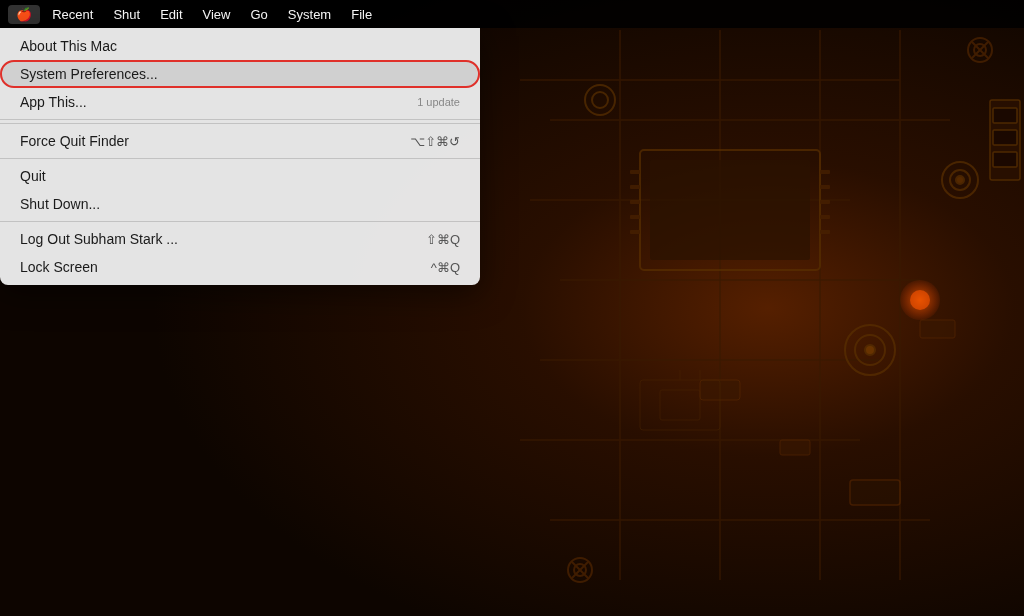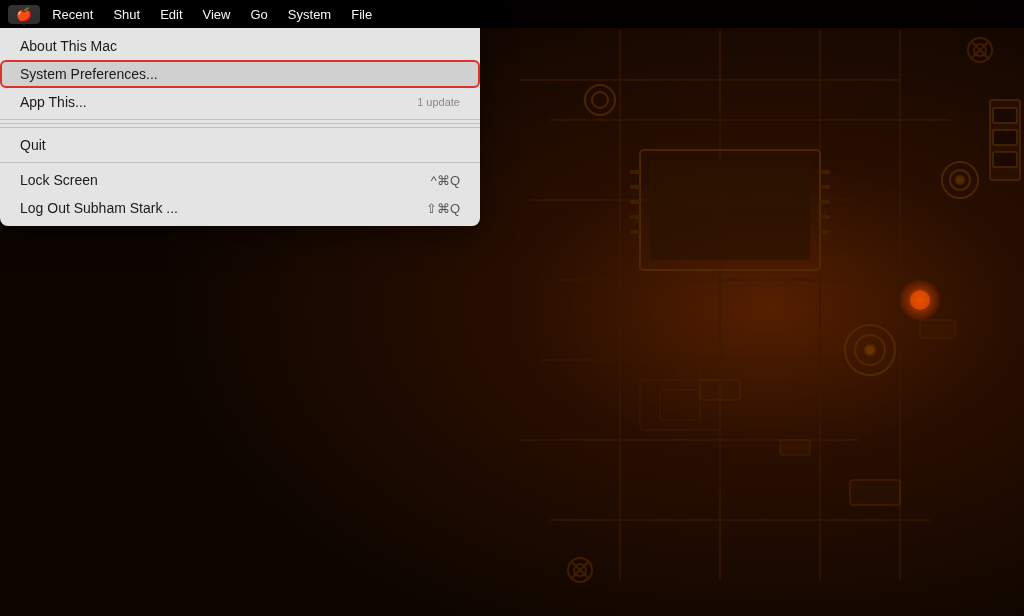--- a/index.html
+++ b/index.html
@@ -71,21 +71,21 @@
       color: #1a1a1a;
       cursor: pointer;
       min-height: 28px;
       position: relative;
     }
 
     .menu-item.highlighted {
       background: #d0d0d0;
       outline: 2.5px solid #e0302a;
       outline-offset: -2px;
-      border-radius: 6px;
+      border-radius: 14px;
       color: #1a1a1a;
     }
 
     .menu-item-label {
       font-size: 14px;
     }
 
     .menu-item-shortcut {
       font-size: 13px;
       color: #555;
@@ -242,34 +242,41 @@
   <div class="menu-item">
     <span class="menu-item-label">App This...</span>
     <span class="menu-item-badge">1 update</span>
   </div>
 
   <div class="menu-separator"></div>
 
 
   <div class="menu-separator"></div>
 
+  <div class="menu-item">
+    <span class="menu-item-label">Force Quit Finder</span>
+    <span class="menu-item-shortcut">⌥⇧⌘↺</span>
+  </div>
 
   <div class="menu-separator"></div>
 
   <div class="menu-item">
     <span class="menu-item-label">Quit</span>
   </div>
 
 
-
-  <div class="menu-separator"></div>
+  <div class="menu-item">
+    <span class="menu-item-label">Shut Down...</span>
+  </div>
+
+  <div class="menu-separator"></div>
+
+  <div class="menu-item">
+    <span class="menu-item-label">Log Out Subham  Stark ...</span>
+    <span class="menu-item-shortcut">⇧⌘Q</span>
+  </div>
 
   <div class="menu-item">
     <span class="menu-item-label">Lock Screen</span>
     <span class="menu-item-shortcut">^⌘Q</span>
   </div>
 
-  <div class="menu-item">
-    <span class="menu-item-label">Log Out Subham  Stark ...</span>
-    <span class="menu-item-shortcut">⇧⌘Q</span>
-  </div>
-
 </div>
 
 </body></html>

